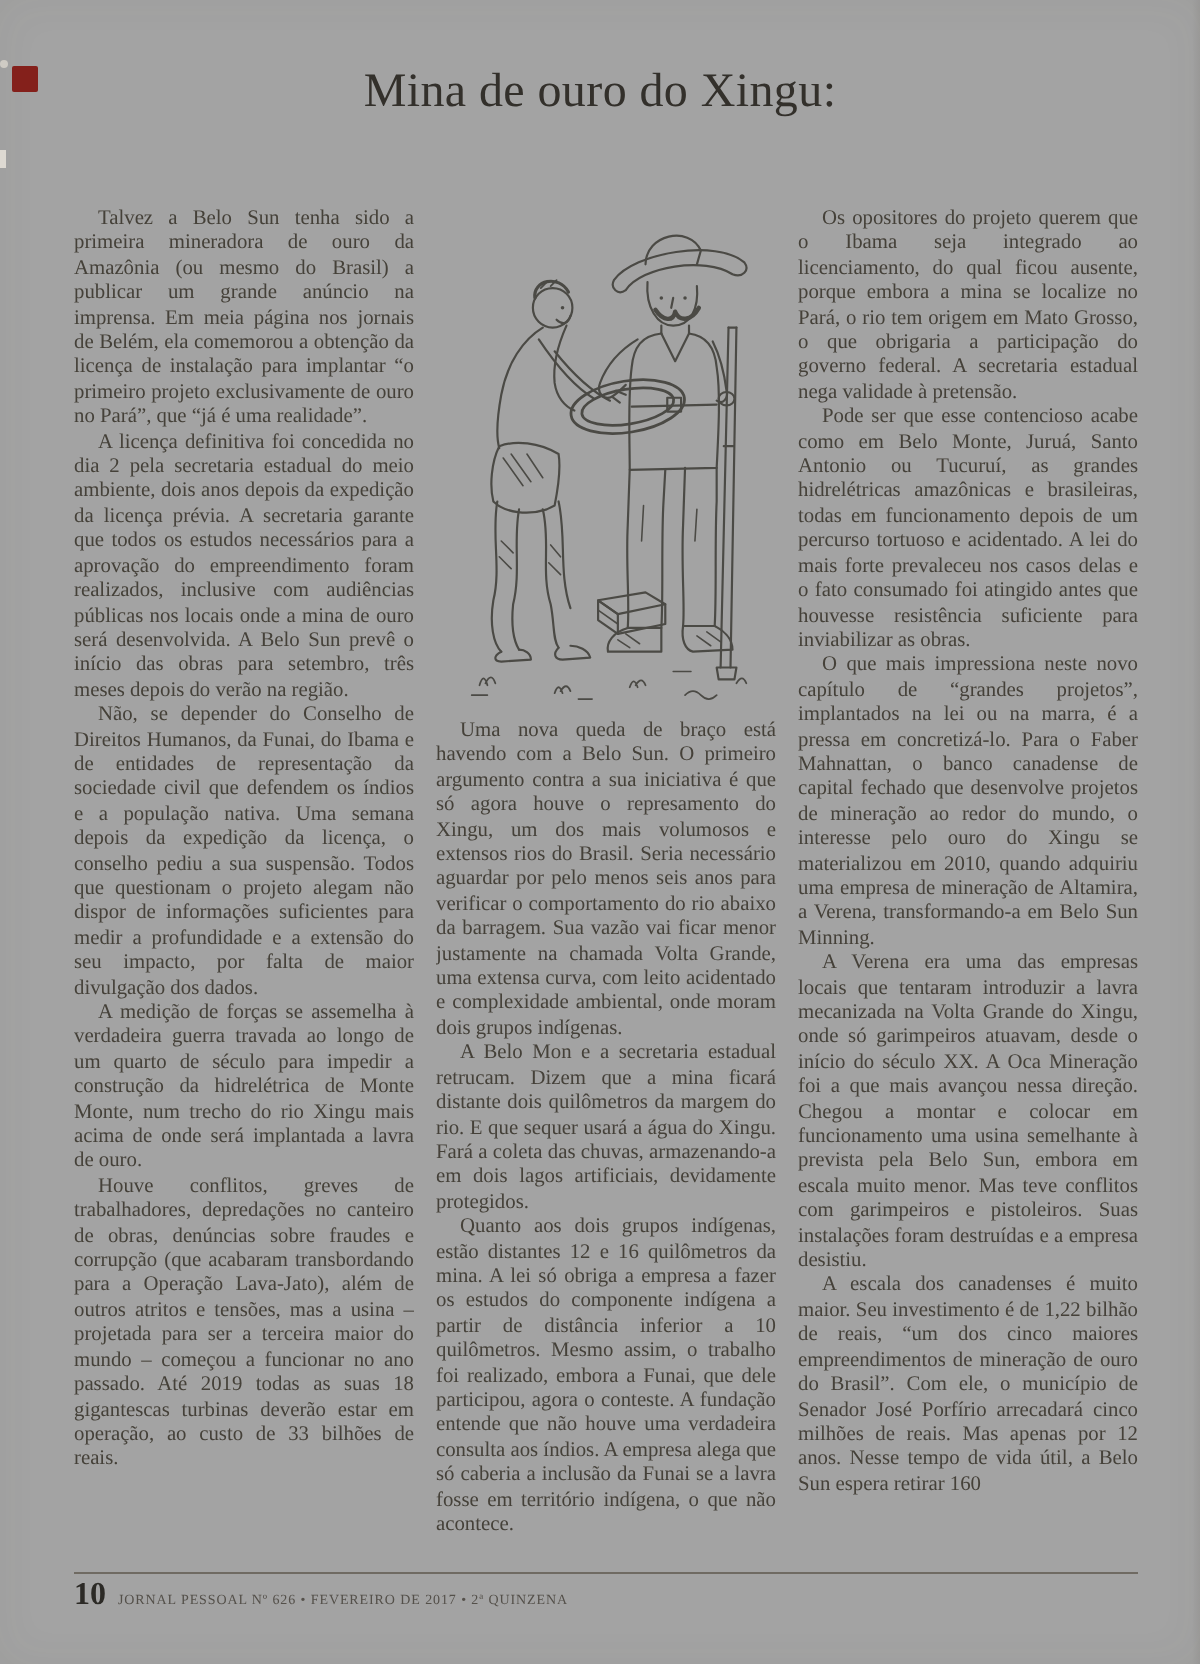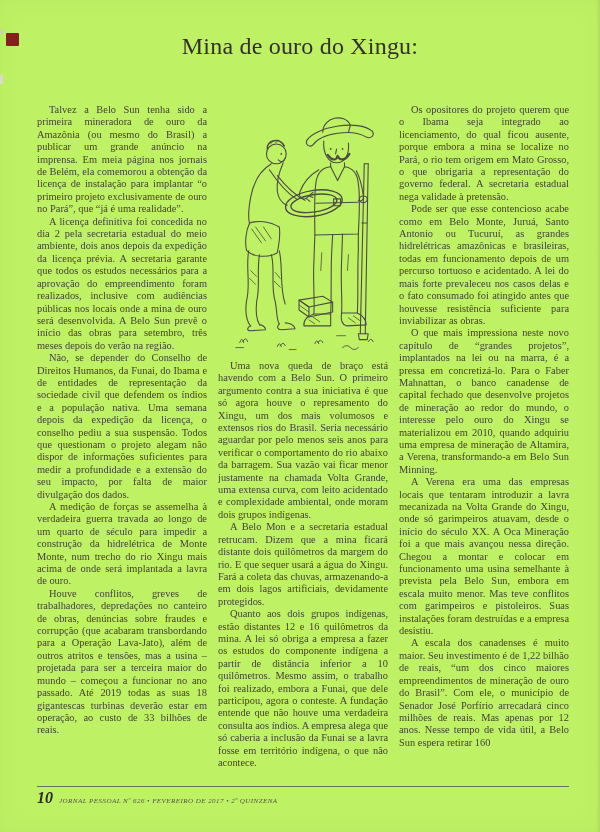--- a/index.html
+++ b/index.html
@@ -2,21 +2,21 @@
 <html lang="pt-BR"><head>
 <meta charset="utf-8">
 <style>
   * { box-sizing: border-box; margin: 0; padding: 0; }
   html, body { width: 600px; height: 832px; }
   body { font-family: "Liberation Serif", "DejaVu Serif", serif; background: #fbfaf7; }
 
   .page {
     position: relative;
     width: 600px; height: 832px;
-    background: #bef264;
+    background: #a3a3a3;
     overflow: hidden;
     box-shadow: inset 0 0 22px rgba(80,74,66,0.05);
   }
   .page::after {
     content: ""; position: absolute; right: 0; top: 0; bottom: 0; width: 4px;
     background: linear-gradient(to left, rgba(110,104,96,0.14), rgba(110,104,96,0));
     pointer-events: none;
   }
 
   .corner-mark {
@@ -52,21 +52,21 @@
     hyphens: auto; -webkit-hyphens: auto;
   }
 
   .figure { height: 250px; margin-bottom: 6px; }
   .figure svg { display: block; margin: 0 auto; }
 
   .footer {
     position: absolute; left: 37px; right: 31px; top: 786px;
     border-top: 1.2px solid #6f6a62;
     padding-top: 3px;
-    display: flex; align-items: baseline; gap: 6px; font-style: italic;
+    display: flex; align-items: baseline; gap: 6px;
   }
   .footer .page-num {
     font-size: 16px; font-weight: bold; color: #2c2a26; line-height: 16px;
   }
   .footer .issue {
     font-size: 7px; letter-spacing: 0.45px; color: #54504a;
     text-transform: uppercase;
   }
 </style>
 </head>
@@ -169,21 +169,21 @@
           <path d="M124,246 q4,-4 8,0 q4,4 8,0" stroke-width="0.9"></path>
           <path d="M150,240 q3,-5 5,0" stroke-width="0.9"></path>
         </svg>
       </div>
       <p>Uma nova queda de braço está havendo com a Belo Sun. O primeiro argumento contra a sua iniciativa é que só agora houve o represamento do Xingu, um dos mais volumosos e extensos rios do Brasil. Seria necessário aguardar por pelo menos seis anos para verificar o comportamento do rio abaixo da barragem. Sua vazão vai ficar menor justamente na chamada Volta Grande, uma extensa curva, com leito acidentado e complexidade ambiental, onde moram dois grupos indígenas.</p>
       <p>A Belo Mon e a secretaria estadual retrucam. Dizem que a mina ficará distante dois quilômetros da margem do rio. E que sequer usará a água do Xingu. Fará a coleta das chuvas, armazenando-a em dois lagos artificiais, devidamente protegidos.</p>
       <p>Quanto aos dois grupos indígenas, estão distantes 12 e 16 quilômetros da mina. A lei só obriga a empresa a fazer os estudos do componente indígena a partir de distância inferior a 10 quilômetros. Mesmo assim, o trabalho foi realizado, embora a Funai, que dele participou, agora o conteste. A fundação entende que não houve uma verdadeira consulta aos índios. A empresa alega que só caberia a inclusão da Funai se a lavra fosse em território indígena, o que não acontece.</p>
     </div>
 
     <div class="col">
-      <p>Os opositores do projeto querem que o Ibama seja integrado ao licenciamento, do qual ficou ausente, porque embora a mina se localize no Pará, o rio tem origem em Mato Grosso, o que obrigaria a representação do governo federal. A secretaria estadual nega validade à pretensão.</p>
+      <p>Os opositores do projeto querem que o Ibama seja integrado ao licenciamento, do qual ficou ausente, porque embora a mina se localize no Pará, o rio tem origem em Mato Grosso, o que obrigaria a participação do governo federal. A secretaria estadual nega validade à pretensão.</p>
       <p>Pode ser que esse contencioso acabe como em Belo Monte, Juruá, Santo Antonio ou Tucuruí, as grandes hidrelétricas amazônicas e brasileiras, todas em funcionamento depois de um percurso tortuoso e acidentado. A lei do mais forte prevaleceu nos casos delas e o fato consumado foi atingido antes que houvesse resistência suficiente para inviabilizar as obras.</p>
       <p>O que mais impressiona neste novo capítulo de “grandes projetos”, implantados na lei ou na marra, é a pressa em concretizá-lo. Para o Faber Mahnattan, o banco canadense de capital fechado que desenvolve projetos de mineração ao redor do mundo, o interesse pelo ouro do Xingu se materializou em 2010, quando adquiriu uma empresa de mineração de Altamira, a Verena, transformando-a em Belo Sun Minning.</p>
       <p>A Verena era uma das empresas locais que tentaram introduzir a lavra mecanizada na Volta Grande do Xingu, onde só garimpeiros atuavam, desde o início do século XX. A Oca Mineração foi a que mais avançou nessa direção. Chegou a montar e colocar em funcionamento uma usina semelhante à prevista pela Belo Sun, embora em escala muito menor. Mas teve conflitos com garimpeiros e pistoleiros. Suas instalações foram destruídas e a empresa desistiu.</p>
       <p>A escala dos canadenses é muito maior. Seu investimento é de 1,22 bilhão de reais, “um dos cinco maiores empreendimentos de mineração de ouro do Brasil”. Com ele, o município de Senador José Porfírio arrecadará cinco milhões de reais. Mas apenas por 12 anos. Nesse tempo de vida útil, a Belo Sun espera retirar 160</p>
     </div>
 
   </div>
 
   <div class="footer">
     <span class="page-num">10</span>

